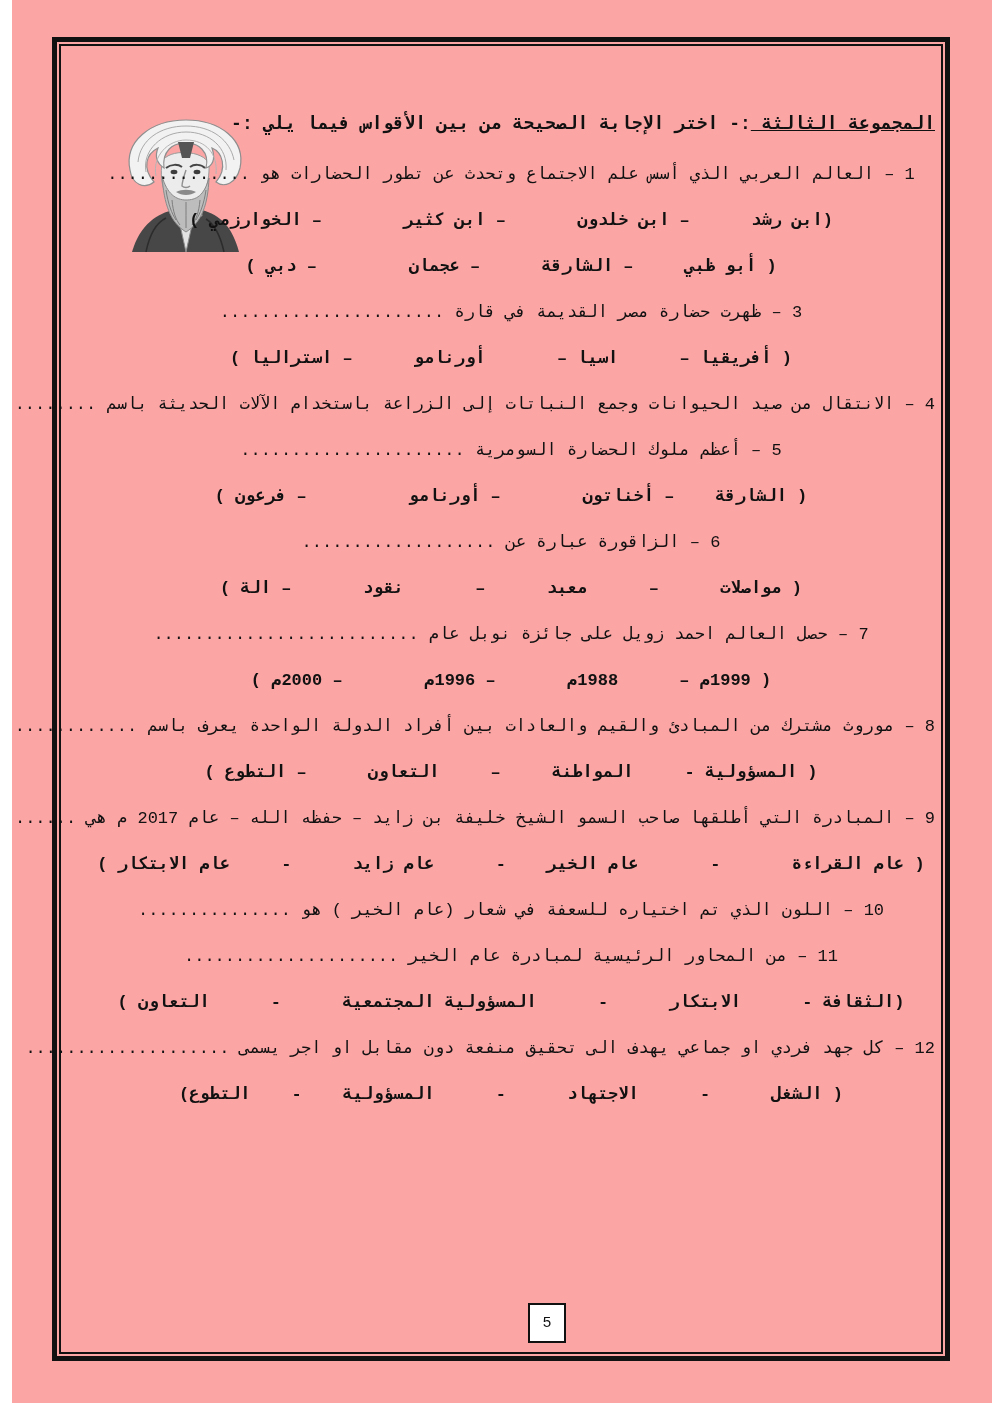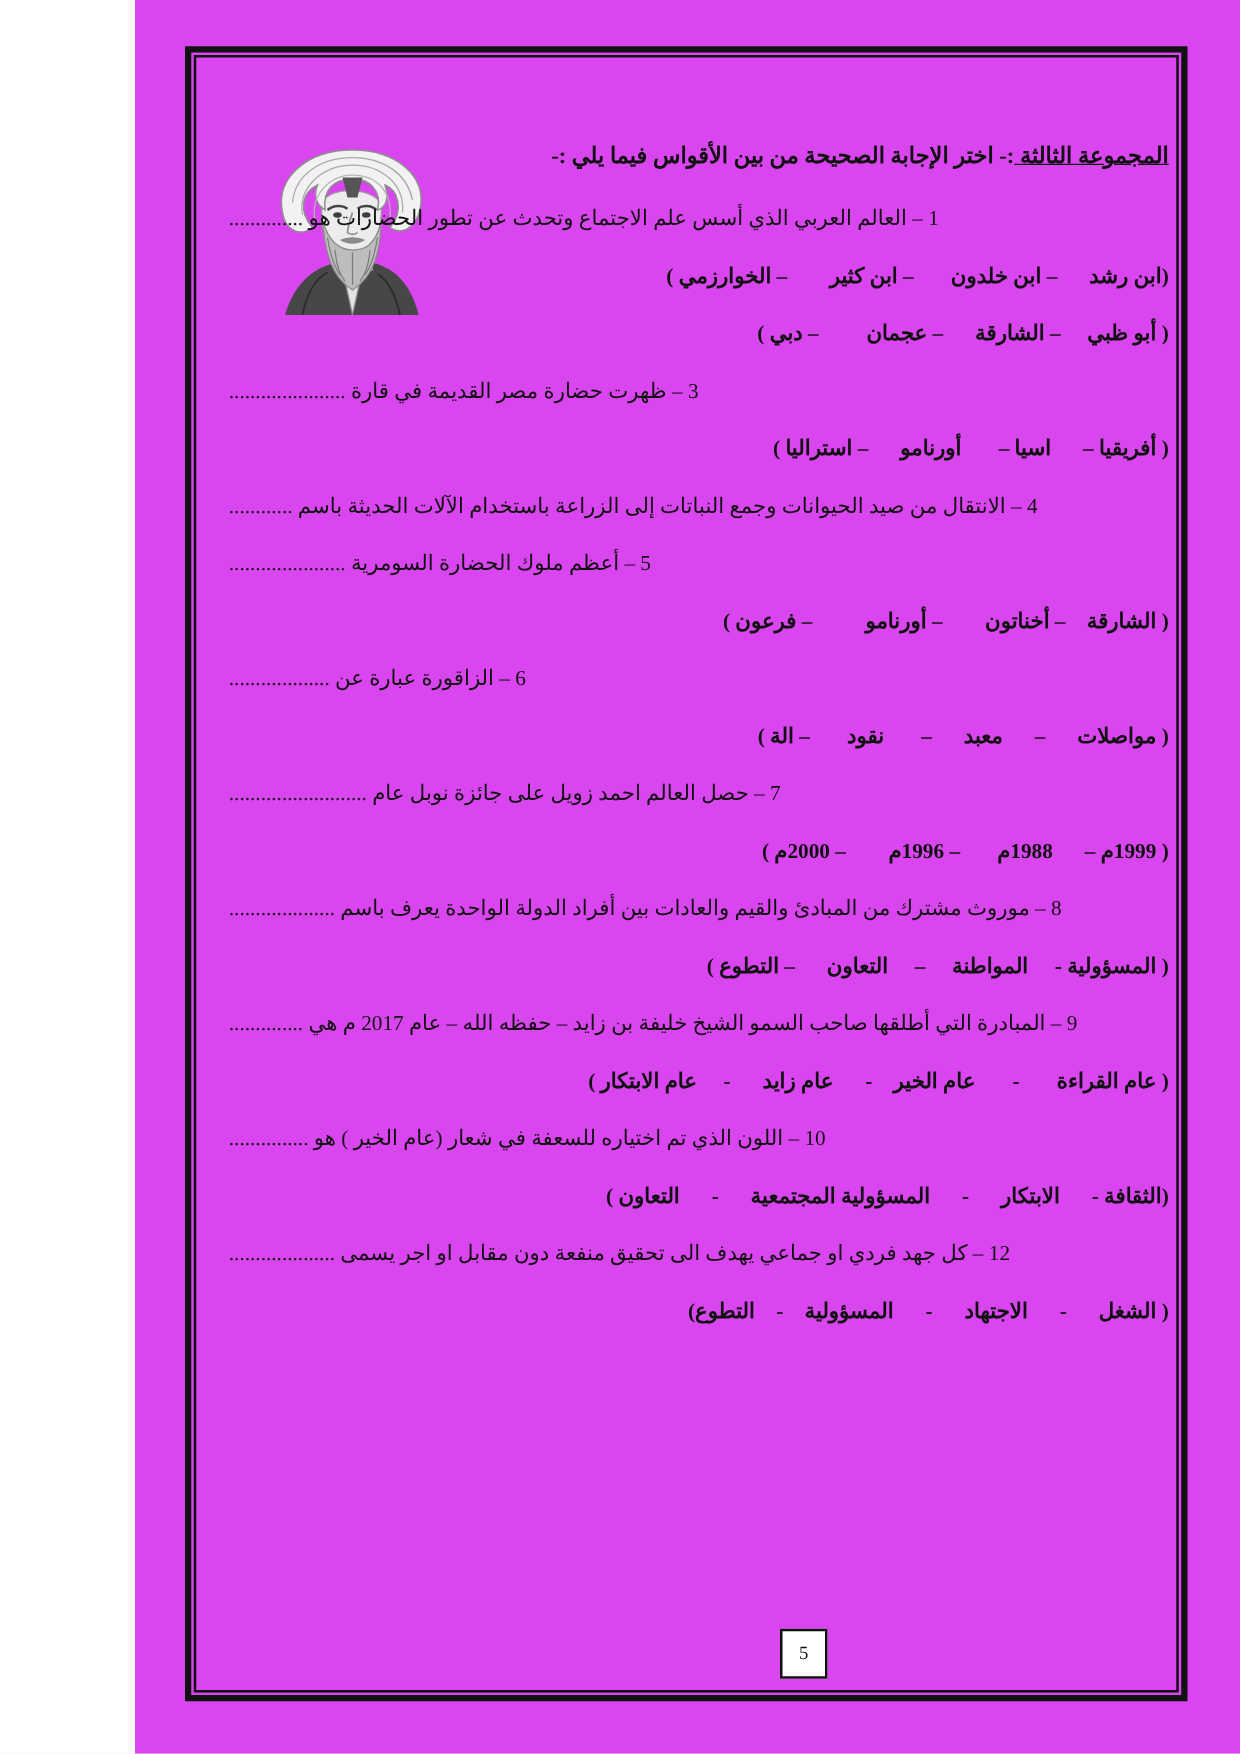--- a/index.html
+++ b/index.html
@@ -2,24 +2,24 @@
 <html lang="ar" dir="rtl"><head>
 <meta charset="utf-8">
 <style>
   html, body {
     margin: 0;
     padding: 0;
     background: #ffffff;
   }
   .sheet {
     position: relative;
-    width: 884px;
+    width: 980px;
     height: 1403px;
-    background: #d946ef;
-    font-family: Liberation Serif, serif;
+    background: #fca5a5;
+    font-family: Liberation Mono, monospace;
     color: #111111;
     overflow: hidden;
   }
   
   .frame-outer {
     position: absolute;
     left: 40px;
     top: 37px;
     right: 42px;
     bottom: 42px;
@@ -58,25 +58,25 @@
     text-decoration: underline;
   }
   .line {
     height: 46px;
     line-height: 46px;
     font-size: 17px;
     white-space: pre;
     overflow: visible;
   }
   .q-text {
-    text-align: left;
+    text-align: center;
     font-weight: normal;
   }
   .q-opts {
-    text-align: right;
+    text-align: center;
     font-weight: bold;
   }
   
   .page-num-box {
     position: absolute;
     left: 516px;
     top: 1303px;
     width: 34px;
     height: 36px;
     border: 2px solid #111111;
@@ -153,20 +153,21 @@
     <div class="line q-opts">( 1999م –      1988م       – 1996م        – 2000م )</div>
 
     <div class="line q-text">8 – موروث مشترك من المبادئ والقيم والعادات بين أفراد الدولة الواحدة يعرف باسم ....................</div>
     <div class="line q-opts">( المسؤولية -     المواطنة     –     التعاون      – التطوع )</div>
 
     <div class="line q-text">9 – المبادرة التي أطلقها صاحب السمو الشيخ خليفة بن زايد – حفظه الله – عام 2017 م هي ..............</div>
     <div class="line q-opts">( عام القراءة       -       عام الخير    -      عام زايد      -     عام الابتكار )</div>
 
     <div class="line q-text">10 – اللون الذي تم اختياره للسعفة في شعار (عام الخير ) هو ...............</div>
 
+    <div class="line q-text">11 – من المحاور الرئيسية لمبادرة عام الخير .....................</div>
     <div class="line q-opts">(الثقافة -      الابتكار      -      المسؤولية المجتمعية      -      التعاون )</div>
 
     <div class="line q-text">12 – كل جهد فردي او جماعي يهدف الى تحقيق منفعة دون مقابل او اجر يسمى ....................</div>
     <div class="line q-opts">( الشغل      -      الاجتهاد      -      المسؤولية    -    التطوع)</div>
 
   </div>
 
   <div class="page-num-box">
     <span>5</span>
   </div>

